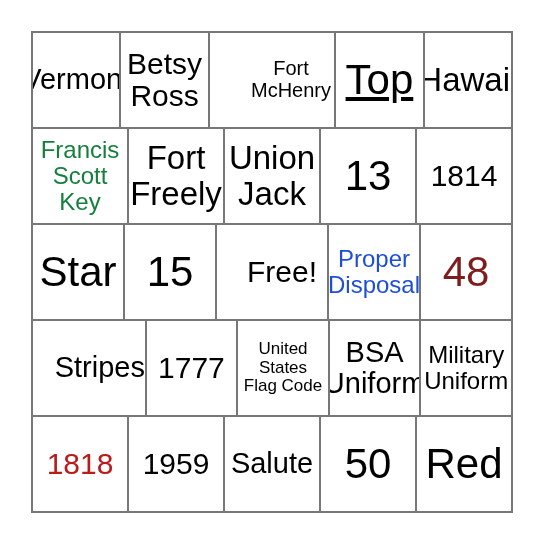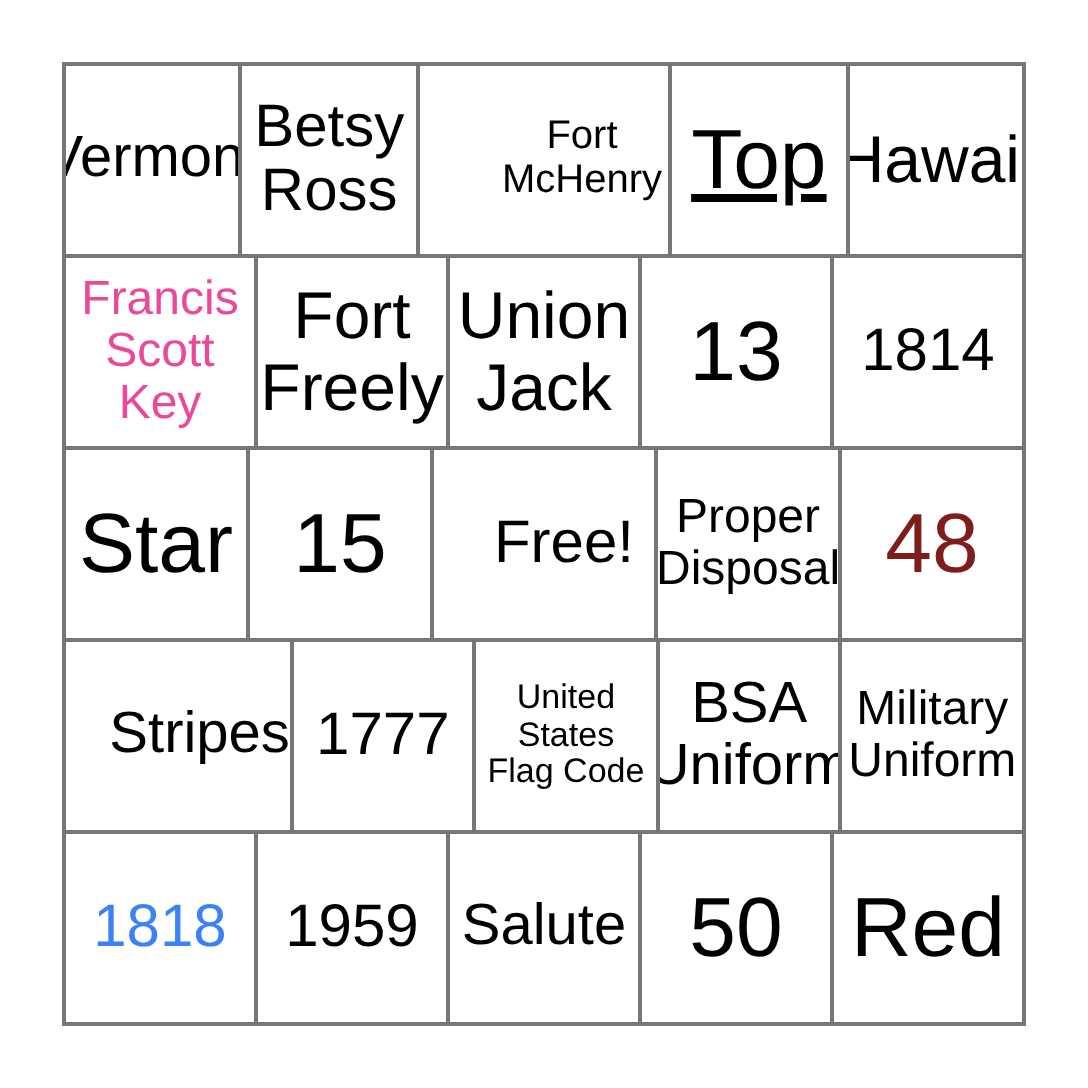--- a/index.html
+++ b/index.html
@@ -73,21 +73,21 @@
       </div>
       <div class="bingo-cell sz-xxl" style="border-right-color: rgb(119, 119, 119); border-bottom-color: rgb(119, 119, 119); text-decoration: underline;">
         <span class="cell-text" style="color: rgb(0, 0, 0);">Top</span>
       </div>
       <div class="bingo-cell sz-lg" style="border-right-color: rgb(119, 119, 119); border-bottom-color: rgb(119, 119, 119);">
         <span class="cell-text" style="color: rgb(0, 0, 0);">Hawaii</span>
       </div>
     </div>
     <div class="bingo-row">
       <div class="bingo-cell sz-sm" style="border-right-color: rgb(119, 119, 119); border-bottom-color: rgb(119, 119, 119);">
-        <span class="cell-text" style="color: #ec4899;">Francis
+        <span class="cell-text" style="color: #15803d;">Francis
 Scott
 Key</span>
       </div>
       <div class="bingo-cell sz-lg" style="border-right-color: rgb(119, 119, 119); border-bottom-color: rgb(119, 119, 119);">
         <span class="cell-text" style="color: rgb(0, 0, 0);">Fort
 Freely</span>
       </div>
       <div class="bingo-cell sz-lg" style="border-right-color: rgb(119, 119, 119); border-bottom-color: rgb(119, 119, 119);">
         <span class="cell-text" style="color: rgb(0, 0, 0);">Union
 Jack</span>
@@ -103,21 +103,21 @@
       <div class="bingo-cell sz-xxl" style="border-right-color: rgb(119, 119, 119); border-bottom-color: rgb(119, 119, 119);">
         <span class="cell-text" style="color: rgb(0, 0, 0);">Star</span>
       </div>
       <div class="bingo-cell sz-xxl" style="border-right-color: rgb(119, 119, 119); border-bottom-color: rgb(119, 119, 119);">
         <span class="cell-text" style="color: rgb(0, 0, 0);">15</span>
       </div>
       <div class="bingo-cell sz-xl" style="border-right-color: rgb(119, 119, 119); border-bottom-color: rgb(119, 119, 119); padding-left: 20px;">
         <span class="cell-text" style="color: rgb(0, 0, 0);">Free!</span>
       </div>
       <div class="bingo-cell sz-sm" style="border-right-color: rgb(119, 119, 119); border-bottom-color: rgb(119, 119, 119);">
-        <span class="cell-text" style="color: #000000;">Proper
+        <span class="cell-text" style="color: #1d4ed8;">Proper
 Disposal</span>
       </div>
       <div class="bingo-cell sz-xxl" style="border-right-color: rgb(119, 119, 119); border-bottom-color: rgb(119, 119, 119);">
         <span class="cell-text" style="color: #7f1d1d;">48</span>
       </div>
     </div>
     <div class="bingo-row">
       <div class="bingo-cell sz-md" style="border-right-color: rgb(119, 119, 119); border-bottom-color: rgb(119, 119, 119); padding-left: 22px;">
         <span class="cell-text" style="color: rgb(0, 0, 0);">Stripes</span>
       </div>
@@ -133,21 +133,21 @@
         <span class="cell-text" style="color: rgb(0, 0, 0);">BSA
 Uniform</span>
       </div>
       <div class="bingo-cell sz-sm" style="border-right-color: rgb(119, 119, 119); border-bottom-color: rgb(119, 119, 119);">
         <span class="cell-text" style="color: rgb(0, 0, 0);">Military
 Uniform</span>
       </div>
     </div>
     <div class="bingo-row">
       <div class="bingo-cell sz-xl" style="border-right-color: rgb(119, 119, 119); border-bottom-color: rgb(119, 119, 119);">
-        <span class="cell-text" style="color: #3b82f6;">1818</span>
+        <span class="cell-text" style="color: #b91c1c;">1818</span>
       </div>
       <div class="bingo-cell sz-xl" style="border-right-color: rgb(119, 119, 119); border-bottom-color: rgb(119, 119, 119);">
         <span class="cell-text" style="color: rgb(0, 0, 0);">1959</span>
       </div>
       <div class="bingo-cell sz-md" style="border-right-color: rgb(119, 119, 119); border-bottom-color: rgb(119, 119, 119);">
         <span class="cell-text" style="color: rgb(0, 0, 0);">Salute</span>
       </div>
       <div class="bingo-cell sz-xxl" style="border-right-color: rgb(119, 119, 119); border-bottom-color: rgb(119, 119, 119);">
         <span class="cell-text" style="color: rgb(0, 0, 0);">50</span>
       </div>

